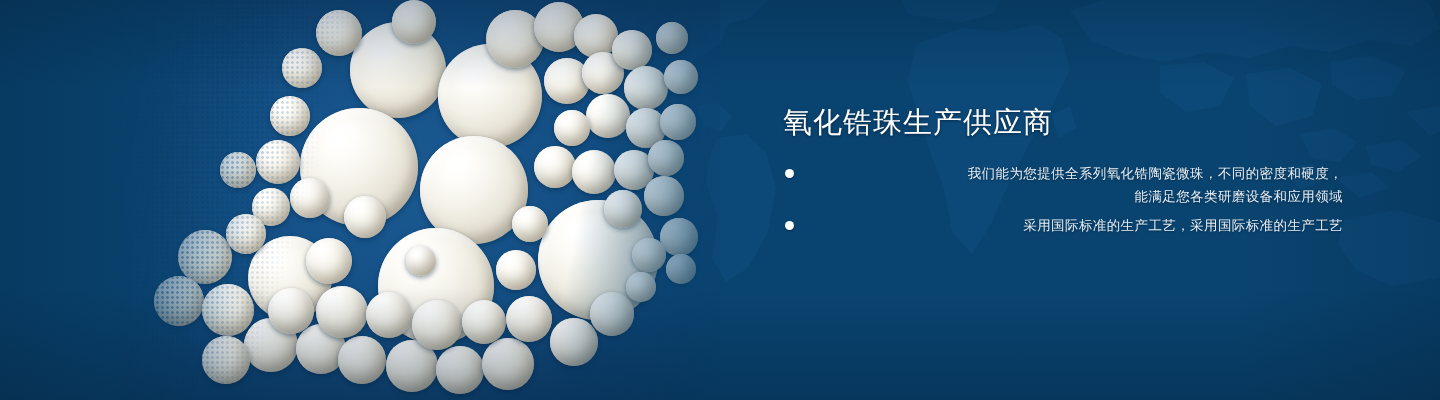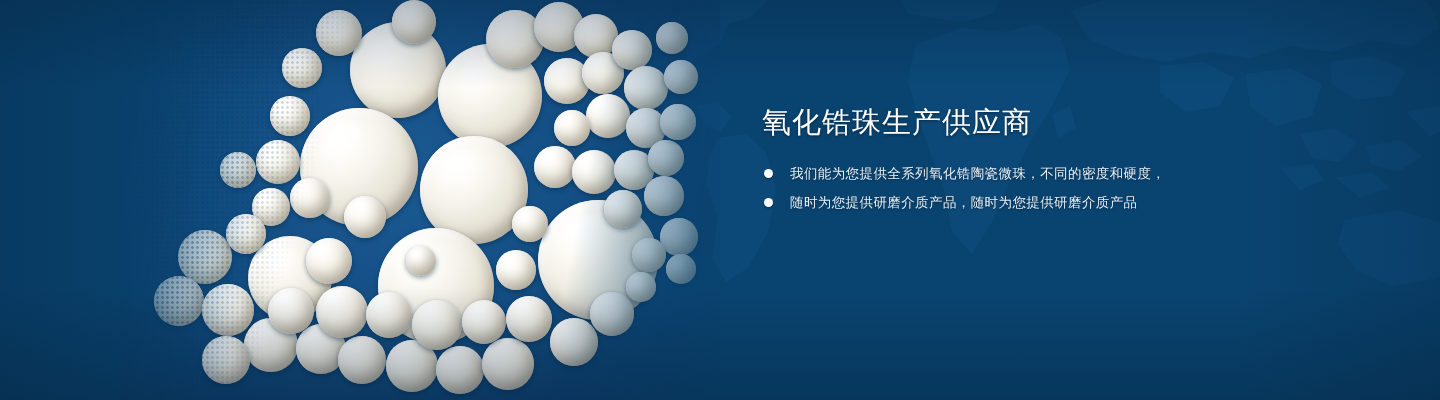--- a/index.html
+++ b/index.html
@@ -98,37 +98,38 @@
     width: 30%;
     height: 22%;
     border-radius: 50%;
     background: radial-gradient(ellipse at 40% 40%, rgba(255,255,255,0.95) 0%, rgba(255,255,255,0.35) 55%, rgba(255,255,255,0) 100%);
     transform: rotate(-24deg);
   }
 
   
   .content {
     position: absolute;
-    left: 762px;
+    left: 783px;
     top: 104px;
     width: 560px;
   }
   .headline {
     margin: 0;
     font-size: 29px;
     line-height: 36px;
     font-weight: 400;
     letter-spacing: 1px;
     color: #ffffff;
     text-shadow: 0 1px 3px rgba(2,24,46,0.70);
   }
   .bullets {
     list-style: none;
     margin: 22px 0 0 2px;
     padding: 0;
+    text-align: right;
   }
   .bullet {
     position: relative;
     padding-left: 26px;
     margin-bottom: 6px;
     font-size: 13.5px;
     line-height: 23px;
     color: #e9eff5;
     letter-spacing: 0.4px;
     text-shadow: 0 1px 2px rgba(2,24,46,0.55);
@@ -259,21 +260,22 @@
 
   <div class="bg-vignette"></div>
 
   <div class="content">
     <h1 class="headline">氧化锆珠生产供应商</h1>
 
     <ul class="bullets">
       <li class="bullet">
         <span class="dot"></span>
         <span class="bullet-line">我们能为您提供全系列氧化锆陶瓷微珠，不同的密度和硬度，</span>
+        <span class="bullet-line">能满足您各类研磨设备和应用领域</span>
       </li>
       <li class="bullet">
         <span class="dot"></span>
-        <span class="bullet-line">随时为您提供研磨介质产品，随时为您提供研磨介质产品</span>
+        <span class="bullet-line">采用国际标准的生产工艺，采用国际标准的生产工艺</span>
       </li>
     </ul>
   </div>
 
 </div>
 
 </body></html>

